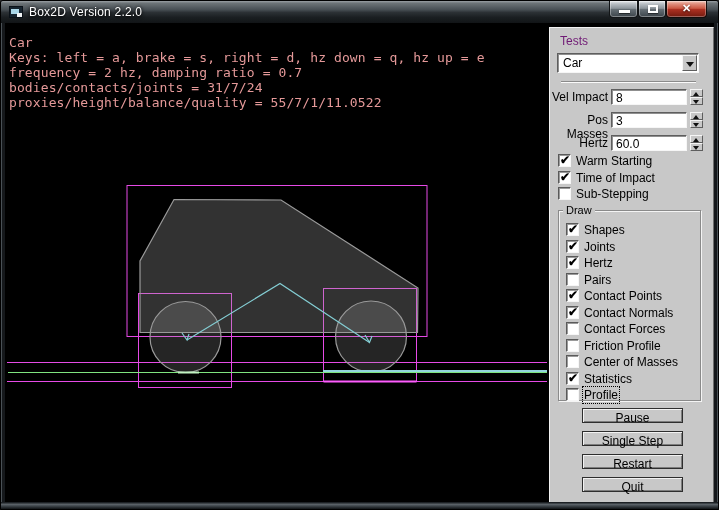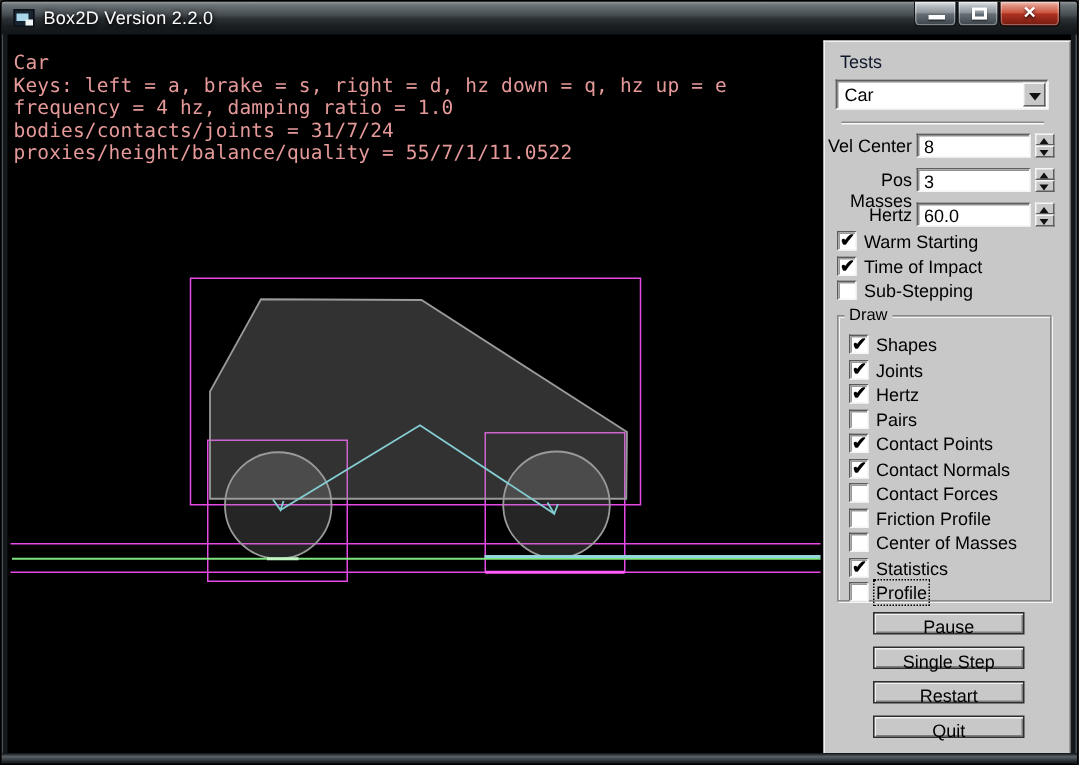--- a/index.html
+++ b/index.html
@@ -53,21 +53,21 @@
   .contact-seg{stroke:var(--contact-cyan);stroke-width:2;}
   .joint{stroke:var(--joint-cyan);fill:none;stroke-width:1.2;}
   .body-edge{stroke:var(--body-outline);stroke-width:1.2;}
   
   .panel{
     position:absolute;left:544px;top:4px;width:165px;height:477px;
     background:var(--panel-bg);
     border-top:1px solid #f2f2f2;border-left:1px solid #f2f2f2;border-right:1px solid #6e6e6e;
     font-size:12px;color:#000;
   }
-  .plabel{position:absolute;font-size:12px;color:#0f172a;}
+  .plabel{position:absolute;font-size:12px;color:#701a75;}
   .dropdown{
     position:absolute;left:7px;top:25px;width:142px;height:20px;background:#fff;
     border:1px solid;border-color:#5e5e5e #f6f6f6 #f6f6f6 #5e5e5e;
     box-shadow:inset 1px 1px 0 #8f8f8f;
   }
   .dd-text{position:absolute;left:5px;top:2px;font-size:12px;}
   .dd-btn{
     position:absolute;right:1px;top:1px;width:15px;height:16px;background:var(--panel-bg);
     border:1px solid;border-color:#f6f6f6 #5e5e5e #5e5e5e #f6f6f6;
   }
@@ -149,34 +149,34 @@
       <line x1="3" y1="348.5" x2="542" y2="348.5" class="ground"></line>
       <line x1="173" y1="348.5" x2="194" y2="348.5" class="ground-hot"></line>
 
       <line x1="318" y1="347" x2="542" y2="347" class="contact-seg"></line>
 
       <polyline points="182,316 275,259.5 364.5,318.5" class="joint"></polyline>
       <polyline points="177,309 182,316 184,310" class="joint"></polyline>
       <polyline points="360,311 364.5,318.5 367,312" class="joint"></polyline>
     </svg>
 
-    <div class="stats" id="stats-lines"><div class="stat-line">Car</div><div class="stat-line">Keys: left = a, brake = s, right = d, hz down = q, hz up = e</div><div class="stat-line">frequency = 4 hz, damping ratio = 1.0</div><div class="stat-line">bodies/contacts/joints = 31/7/24</div><div class="stat-line">proxies/height/balance/quality = 55/7/1/11.0522</div></div>
+    <div class="stats" id="stats-lines"><div class="stat-line">Car</div><div class="stat-line">Keys: left = a, brake = s, right = d, hz down = q, hz up = e</div><div class="stat-line">frequency = 2 hz, damping ratio = 0.7</div><div class="stat-line">bodies/contacts/joints = 31/7/24</div><div class="stat-line">proxies/height/balance/quality = 55/7/1/11.0522</div></div>
 
     <div class="panel">
       <div class="plabel" style="left:10px;top:6px;">Tests</div>
       <div class="dropdown">
         <span class="dd-text">Car</span>
         <span class="dd-btn">
           <i class="tri-down"></i>
         </span>
       </div>
       <div class="separator"></div>
       <div id="spinner-rows">
           <div class="spin-row" style="top:61px;">
-            <div class="spin-label">Vel Center</div>
+            <div class="spin-label">Vel Impact</div>
             <div class="spin-input">8</div>
             <div class="spinner">
               <div class="sp-up">
                 <div class="tri-up-s"></div>
               </div>
               <div class="sp-down">
                 <div class="tri-down-s"></div>
               </div>
             </div>
           </div>

